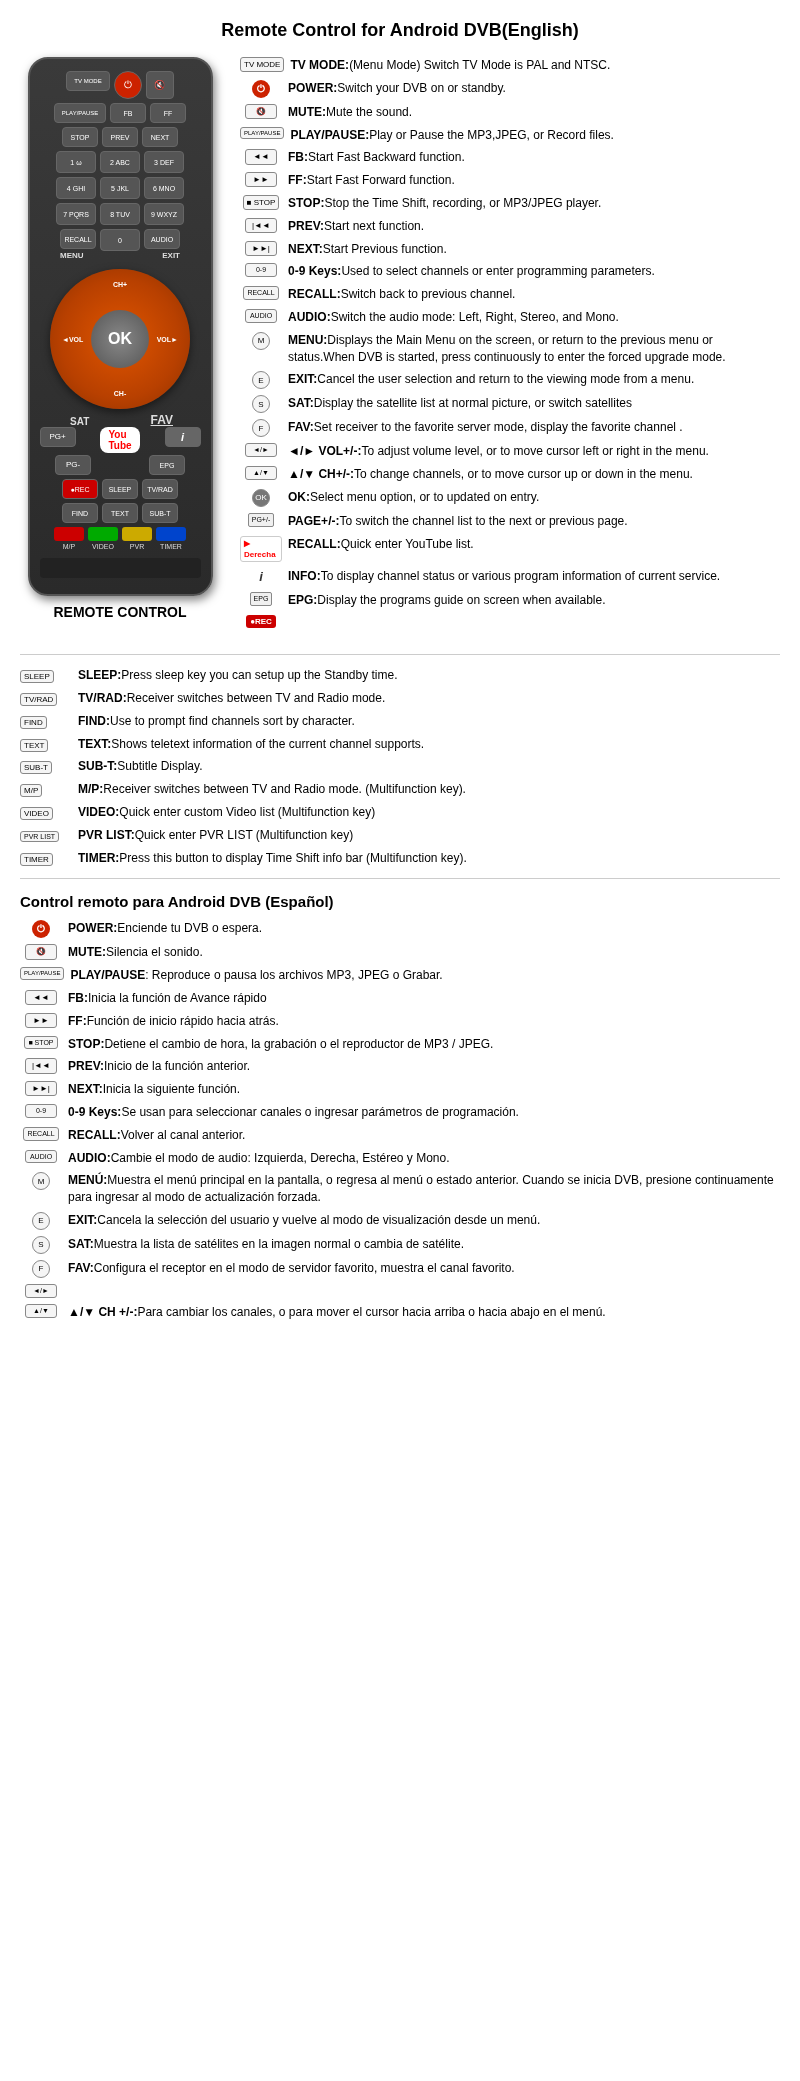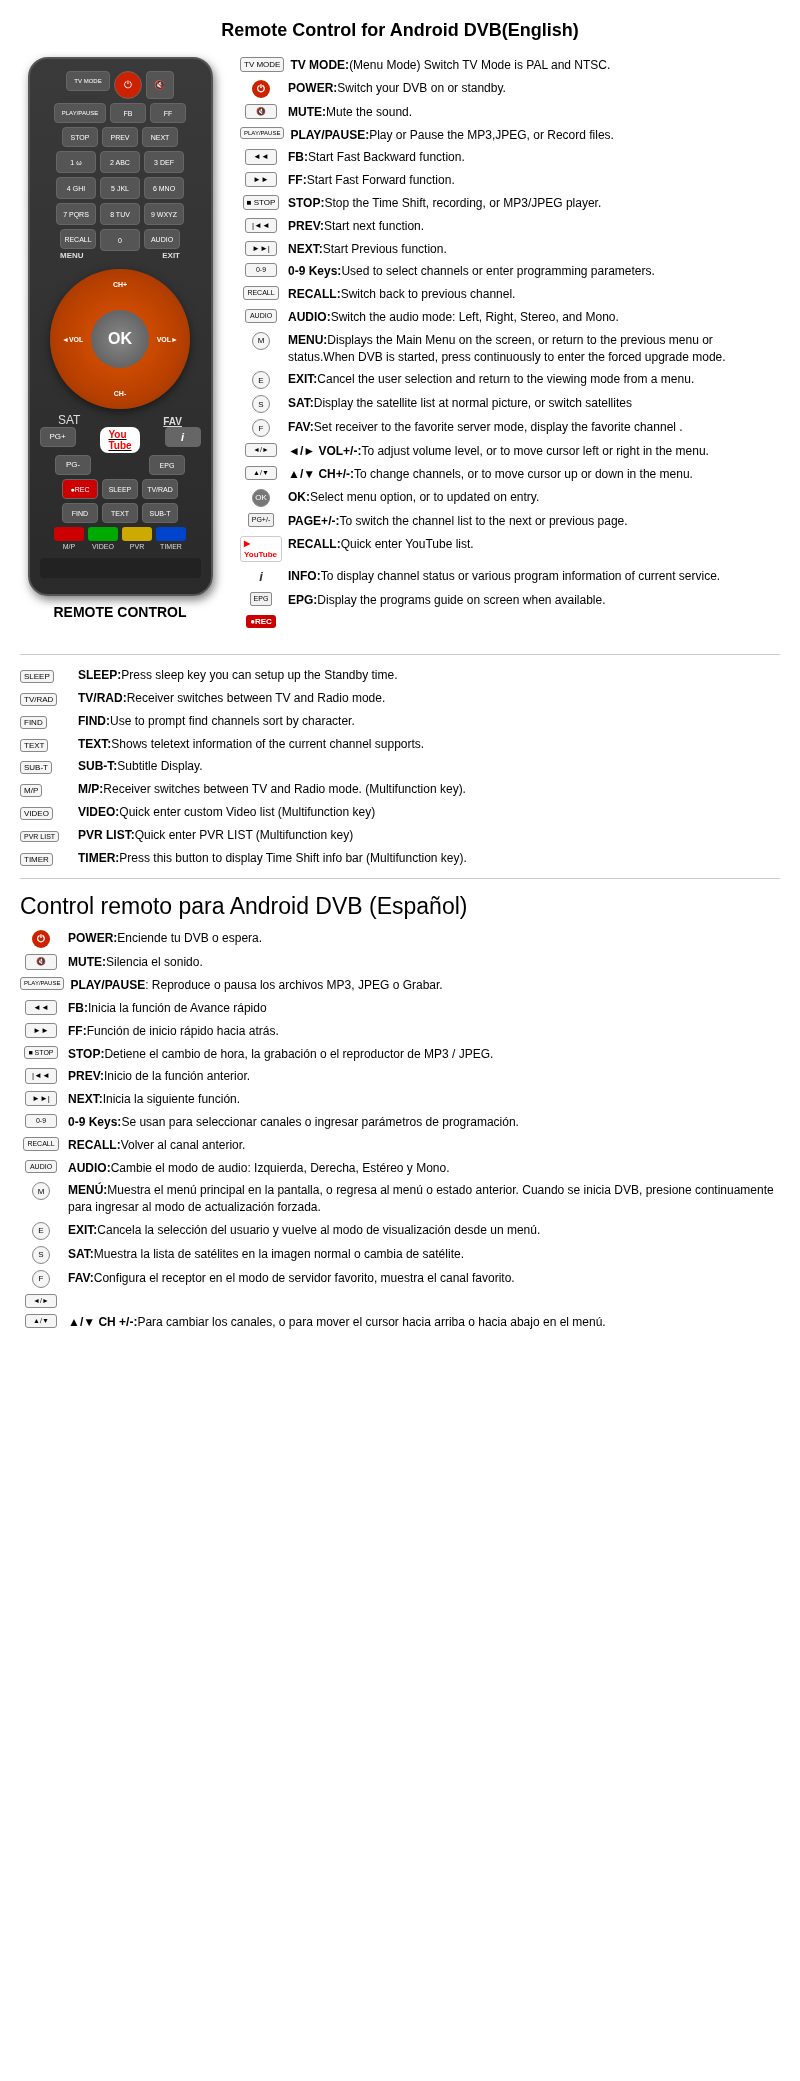--- a/index.html
+++ b/index.html
@@ -125,22 +125,22 @@
       color: #fff;
       font-size: 8px;
       font-weight: bold;
     }
     .nav-ch-plus { top: 12px; left: 50%; transform: translateX(-50%); font-size: 7px; }
     .nav-ch-minus { bottom: 12px; left: 50%; transform: translateX(-50%); font-size: 7px; }
     .nav-vol-left { left: 12px; top: 50%; transform: translateY(-50%); font-size: 7px; }
     .nav-vol-right { right: 12px; top: 50%; transform: translateY(-50%); font-size: 7px; }
     .nav-menu { position: absolute; top: -18px; left: 10px; color: #ddd; font-size: 8px; font-weight: bold; }
     .nav-exit { position: absolute; top: -18px; right: 10px; color: #ddd; font-size: 8px; font-weight: bold; }
-    .nav-sat { position: absolute; bottom: -18px; left: 8px; color: #ddd; font-size: 12px; font-weight: normal; }
-    .nav-fav { position: absolute; bottom: -18px; right: 8px; color: #ddd; font-size: 10px; font-weight: bold; text-decoration: underline; }
+    .nav-sat { position: absolute; bottom: -18px; left: 20px; color: #ddd; font-size: 10px; font-weight: bold; }
+    .nav-fav { position: absolute; bottom: -18px; right: 17px; color: #ddd; font-size: 12px; font-weight: bold; text-decoration: underline; }
     
     .color-btns {
       display: flex;
       gap: 4px;
       justify-content: center;
       margin-top: 4px;
     }
     .cbtn {
       width: 30px;
       height: 14px;
@@ -210,22 +210,22 @@
       margin-bottom: 6px;
       font-size: 12px;
       line-height: 1.4;
     }
     .btn-list-icon {
       flex: 0 0 50px;
       margin-right: 8px;
     }
     
     h2.section-title {
-      font-size: 23px;
-      font-weight: normal;
+      font-size: 15px;
+      font-weight: bold;
       margin: 14px 0 10px;
     }
     .small-nav-icon {
       border: 1px solid #888;
       border-radius: 50%;
       width: 18px;
       height: 18px;
       display: inline-flex;
       align-items: center;
       justify-content: center;
@@ -331,21 +331,21 @@
             <span class="nav-label nav-vol-right">VOL►</span>
             <div class="nav-ok">OK</div>
           </div>
         </div>
         <span class="nav-sat">SAT</span>
         <span class="nav-fav">FAV</span>
       </div>
 
       <div class="btn-row" style="margin-bottom:2px;">
         <div class="rbtn" style="font-size:8px;text-align:right;">PG+</div>
-        <div style="flex:1; display:flex; justify-content:center;text-decoration:underline;">
+        <div style="flex:1; display:flex; justify-content:center;">
           <div style="background:#fff; border-radius:8px; padding:2px 8px; display:flex; align-items:center; justify-content:center;">
             <span style="color:#ff0000; font-weight:bold; font-size:10px;">You<br>Tube</span>
           </div>
         </div>
         <div class="rbtn" style="font-style:italic; font-weight:bold; font-size:11px; background:#666;">i</div>
       </div>
       <div class="btn-row">
         <div class="rbtn" style="font-size:8px;">PG-</div>
         <div style="width:50px;"></div>
         <div class="rbtn" style="font-size:7px;">EPG</div>
@@ -518,21 +518,21 @@
 
     <div class="desc-item">
       <div class="desc-icon">
           <span class="paging-icon">PG+/-</span>
         </div>
       <div class="desc-text"><strong>PAGE+/-:</strong>To switch the channel list to the next or previous page.</div>
     </div>
 
     <div class="desc-item">
       <div class="desc-icon">
-          <span class="youtube-small">▶ YouTube</span>
+          <span class="youtube-small">▶ Derecha</span>
         </div>
       <div class="desc-text"><strong>RECALL:</strong>Quick enter YouTube list.</div>
     </div>
 
     <div class="desc-item">
       <div class="desc-icon">
           <span class="info-i">i</span>
         </div>
       <div class="desc-text"><strong>INFO:</strong>To display channel status or various program information of current service.</div>
     </div>

